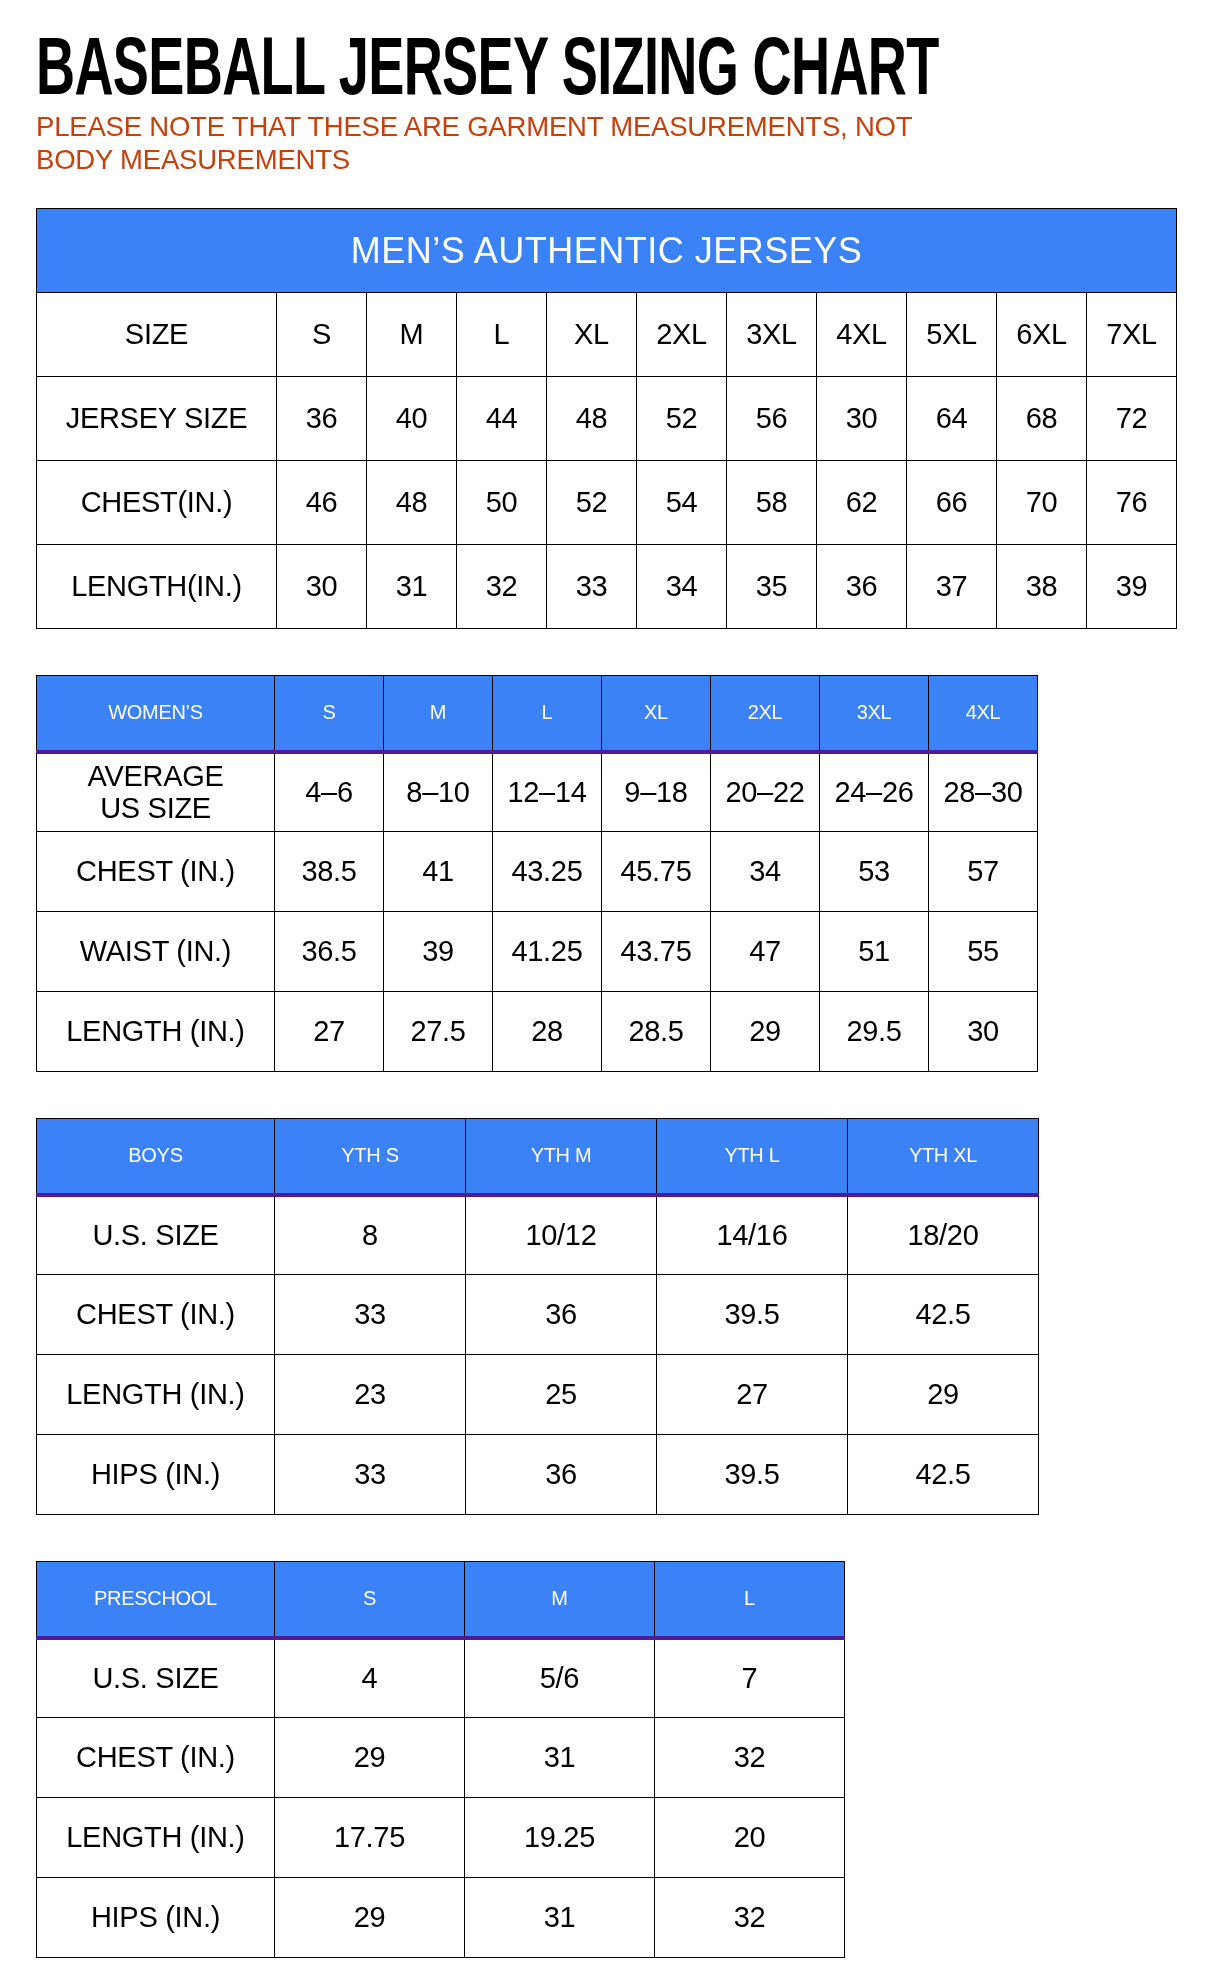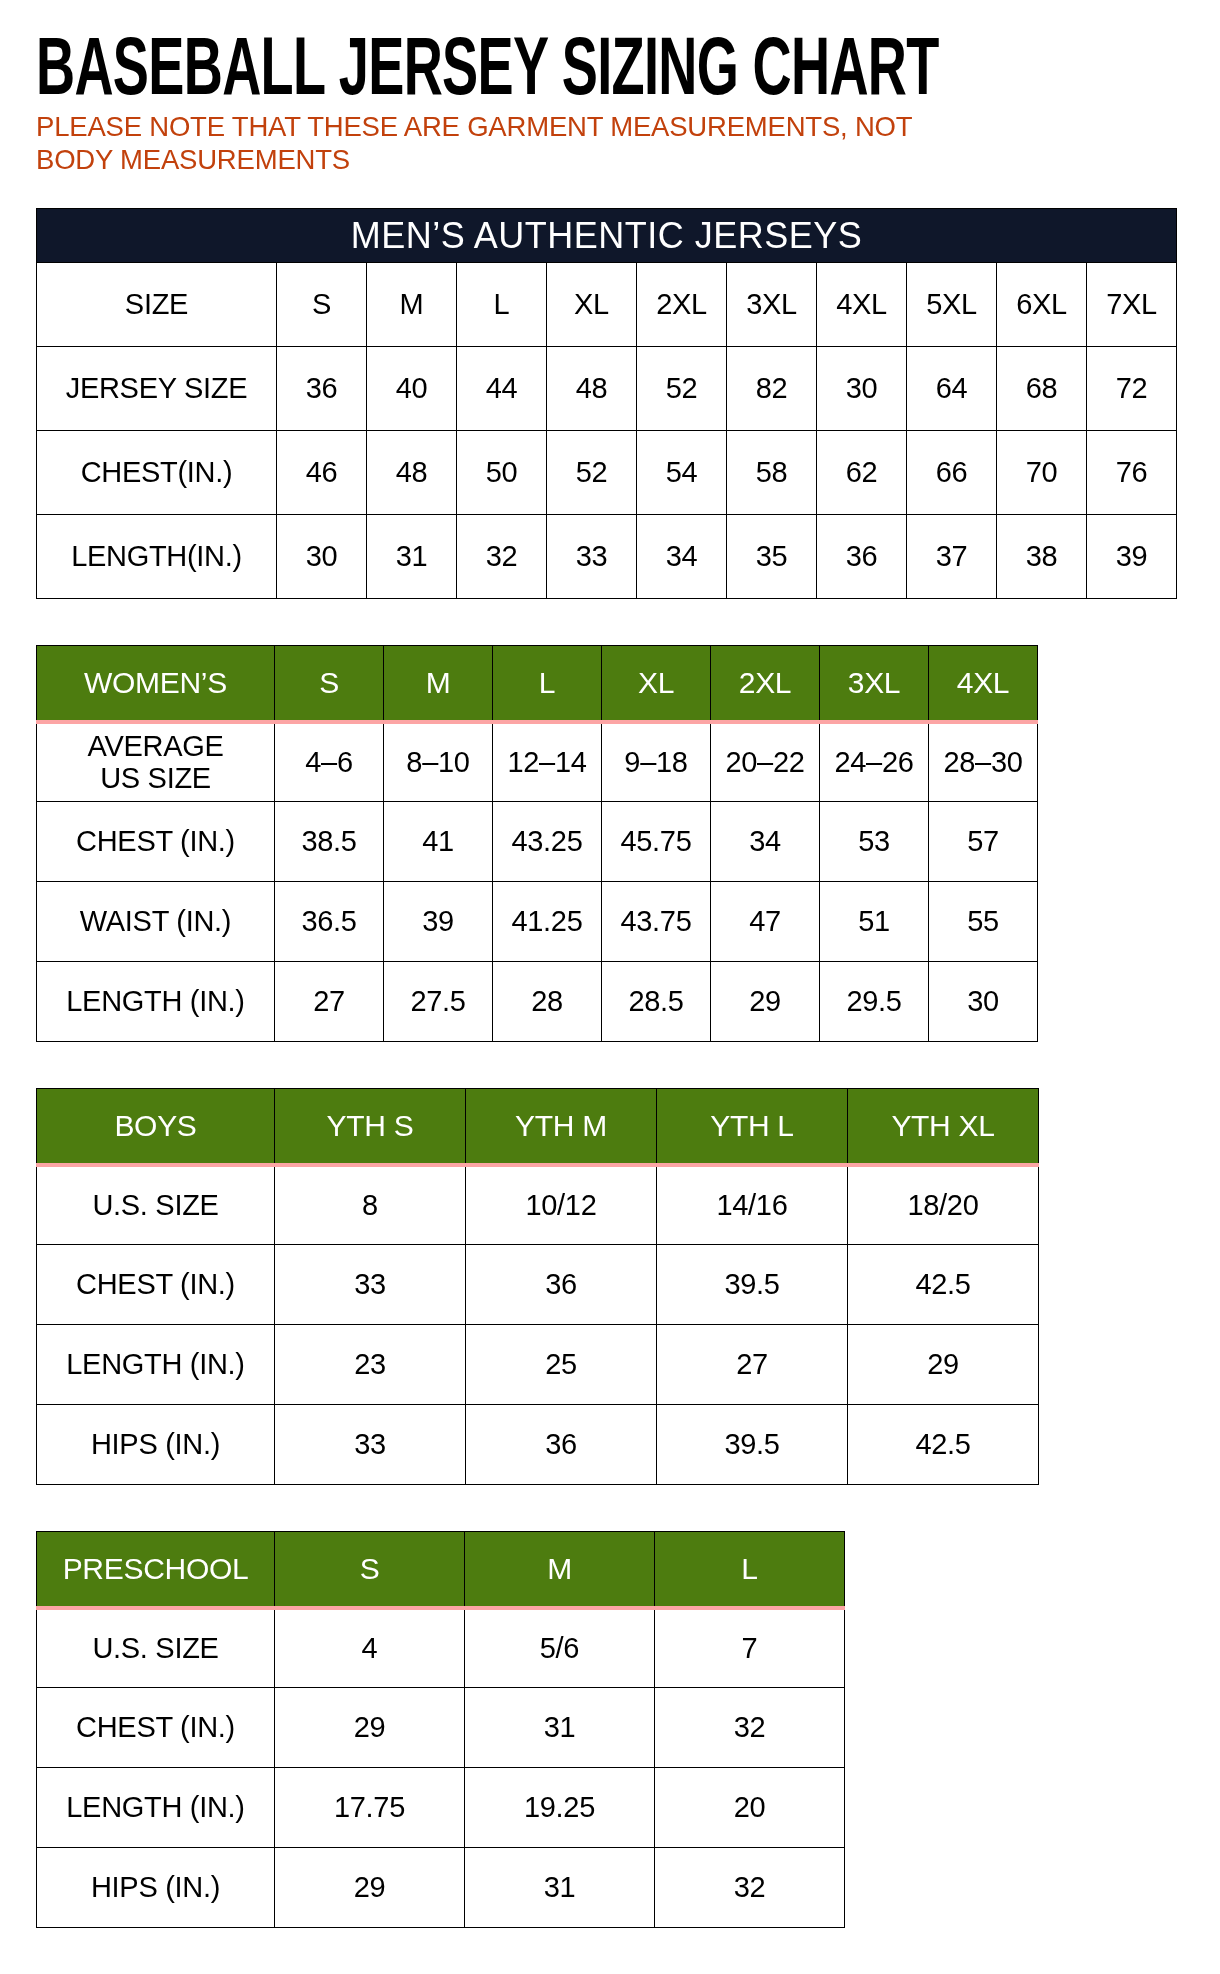--- a/index.html
+++ b/index.html
@@ -50,36 +50,36 @@
   table.sizing-table td {
     font-size: 29px;
     height: 80px;
     letter-spacing: -0.3px;
   }
   table.mens td { height: 84px; }
   td.row-label { font-size: 27.5px; }
   .lbl-line { display: block; line-height: 1.12; }
 
   th.banner {
-    background: #0f172a;
+    background: #3b82f6;
     color: #ffffff;
     font-weight: normal;
     font-size: 36px;
-    height: 54px;
+    height: 84px;
     letter-spacing: 0.5px;
     border-bottom: 2.5px solid #000;
   }
   tr.gray-head th {
-    background: #4d7c0f;
+    background: #3b82f6;
     color: #ffffff;
     font-weight: normal;
-    font-size: 30px;
+    font-size: 20px;
     height: 76px;
     letter-spacing: -0.3px;
-    border-bottom: 4px solid #fca5a5;
+    border-bottom: 4px solid #4c1d95;
   }
 </style>
 </head>
 <body>
 
 <div class="page">
 
   <div class="title">BASEBALL JERSEY SIZING CHART</div>
   <div class="note">PLEASE NOTE THAT THESE ARE GARMENT MEASUREMENTS, NOT BODY MEASUREMENTS</div>
 
@@ -116,21 +116,21 @@
         <td>6XL</td>
         <td>7XL</td>
       </tr>
       <tr>
         <td class="row-label">JERSEY SIZE</td>
         <td>36</td>
         <td>40</td>
         <td>44</td>
         <td>48</td>
         <td>52</td>
-        <td>82</td>
+        <td>56</td>
         <td>30</td>
         <td>64</td>
         <td>68</td>
         <td>72</td>
       </tr>
       <tr>
         <td class="row-label">CHEST(IN.)</td>
         <td>46</td>
         <td>48</td>
         <td>50</td>

